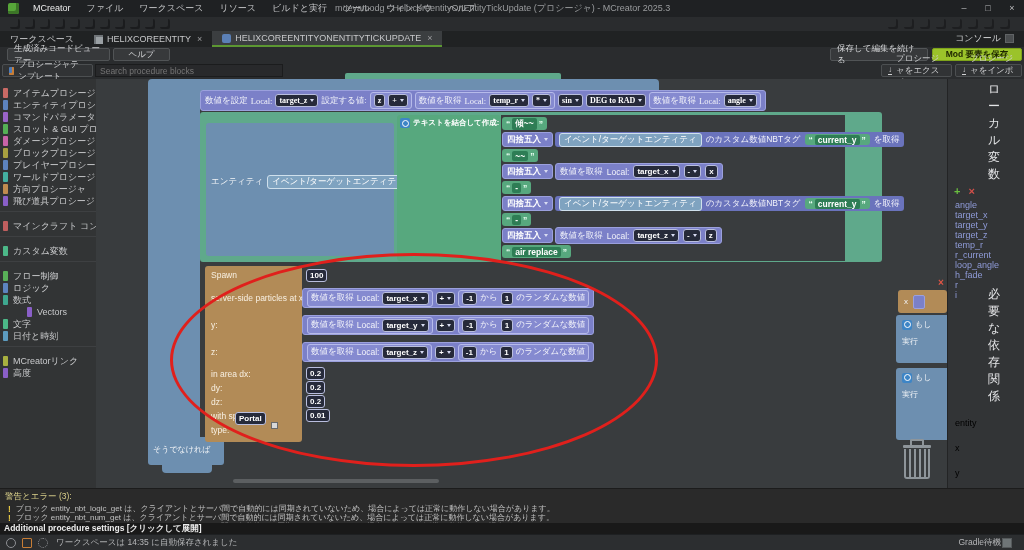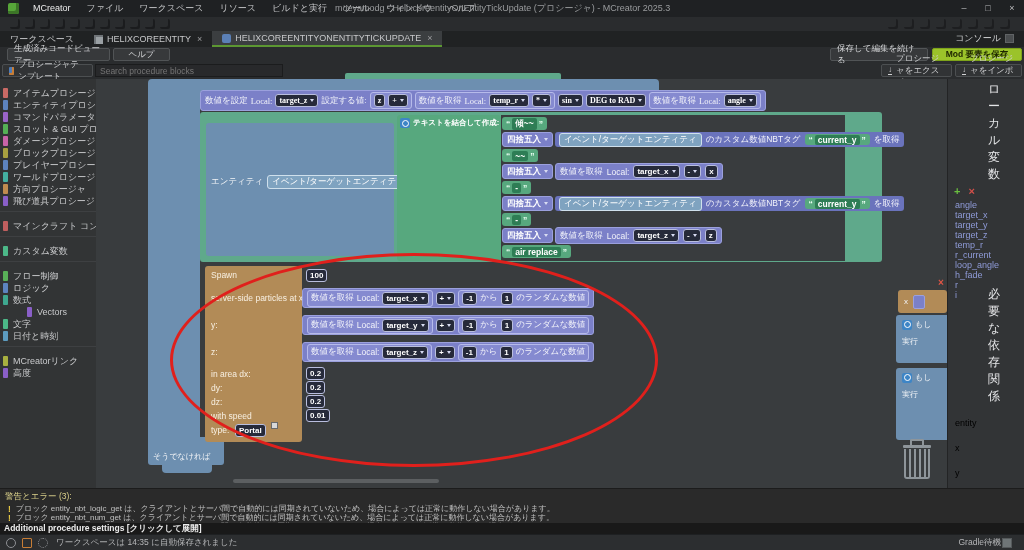--- a/index.html
+++ b/index.html
@@ -319,21 +319,21 @@
       </div>
   </div>
 </div>
 
 <div class="abs canvas">
 
   <div class="abs blk-green" style="left:249px;top:-6px;width:216px;height:6px;border-radius:2px 2px 0 0;"></div>
 
   <div class="abs blk-blue" style="left:52px;top:0;width:511px;height:13px;border-radius:4px 4px 0 0;"></div>
   <div class="abs blk-blue" style="left:52px;top:13px;width:52px;height:345px;"></div>
-  <div class="abs blk-blue" style="left:52px;top:358px;width:76px;height:28px;border-radius:0 0 3px 3px;display:flex;align-items:flex-end;">
+  <div class="abs blk-blue" style="left:52px;top:358px;width:76px;height:28px;border-radius:0 0 3px 3px;display:flex;align-items:center;">
     <span class="btext" style="padding:0 0 3px 5px;font-size:8px;">そうでなければ</span>
   </div>
   <div class="abs blk-blue" style="left:66px;top:386px;width:50px;height:8px;border-radius:0 0 4px 4px;"></div>
 
   <div class="abs pblock" style="left:104px;top:11px;height:21px;font-family:Liberation Serif, serif;">
     <span>数値を設定</span>
     <span>Local:</span>
     <span class="dark-chip">
         <span>target_z</span>
         <span class="caret"></span>
@@ -589,21 +589,21 @@
 
     <span class="slabel" style="left:6px;top:103px;">in area dx:</span>
     <span class="dark-chip abs" style="left:101px;top:101px;">0.2</span>
     <span class="slabel" style="left:6px;top:117px;">dy:</span>
     <span class="dark-chip abs" style="left:101px;top:115px;">0.2</span>
     <span class="slabel" style="left:6px;top:131px;">dz:</span>
     <span class="dark-chip abs" style="left:101px;top:129px;">0.2</span>
     <span class="slabel" style="left:6px;top:145px;">with speed</span>
     <span class="dark-chip abs" style="left:101px;top:143px;">0.01</span>
     <span class="slabel" style="left:6px;top:159px;">type:</span>
-    <span class="dark-chip abs" style="left:30px;top:158px;text-align:center;">Portal</span>
+    <span class="dark-chip abs" style="left:30px;top:146px;text-align:center;">Portal</span>
     <span class="supicon abs" style="left:64px;top:156px;"></span>
   </div>
 
   <div class="abs ellipse" style="left:74px;top:174px;width:482px;height:208px;"></div>
 
   <span class="abs" style="left:842px;top:198px;color:#e05545;font-size:10px;font-weight:bold;">×</span>
   <div class="abs spawnbg row" style="left:802px;top:211px;width:49px;height:23px;gap:5px;padding-left:6px;box-sizing:border-box;">
     <span class="minitxt">x</span>
     <span style="width:10px;height:12px;background:#7b80c8;border:1px solid #9ba0dd;border-radius:2px;"></span>
   </div>

